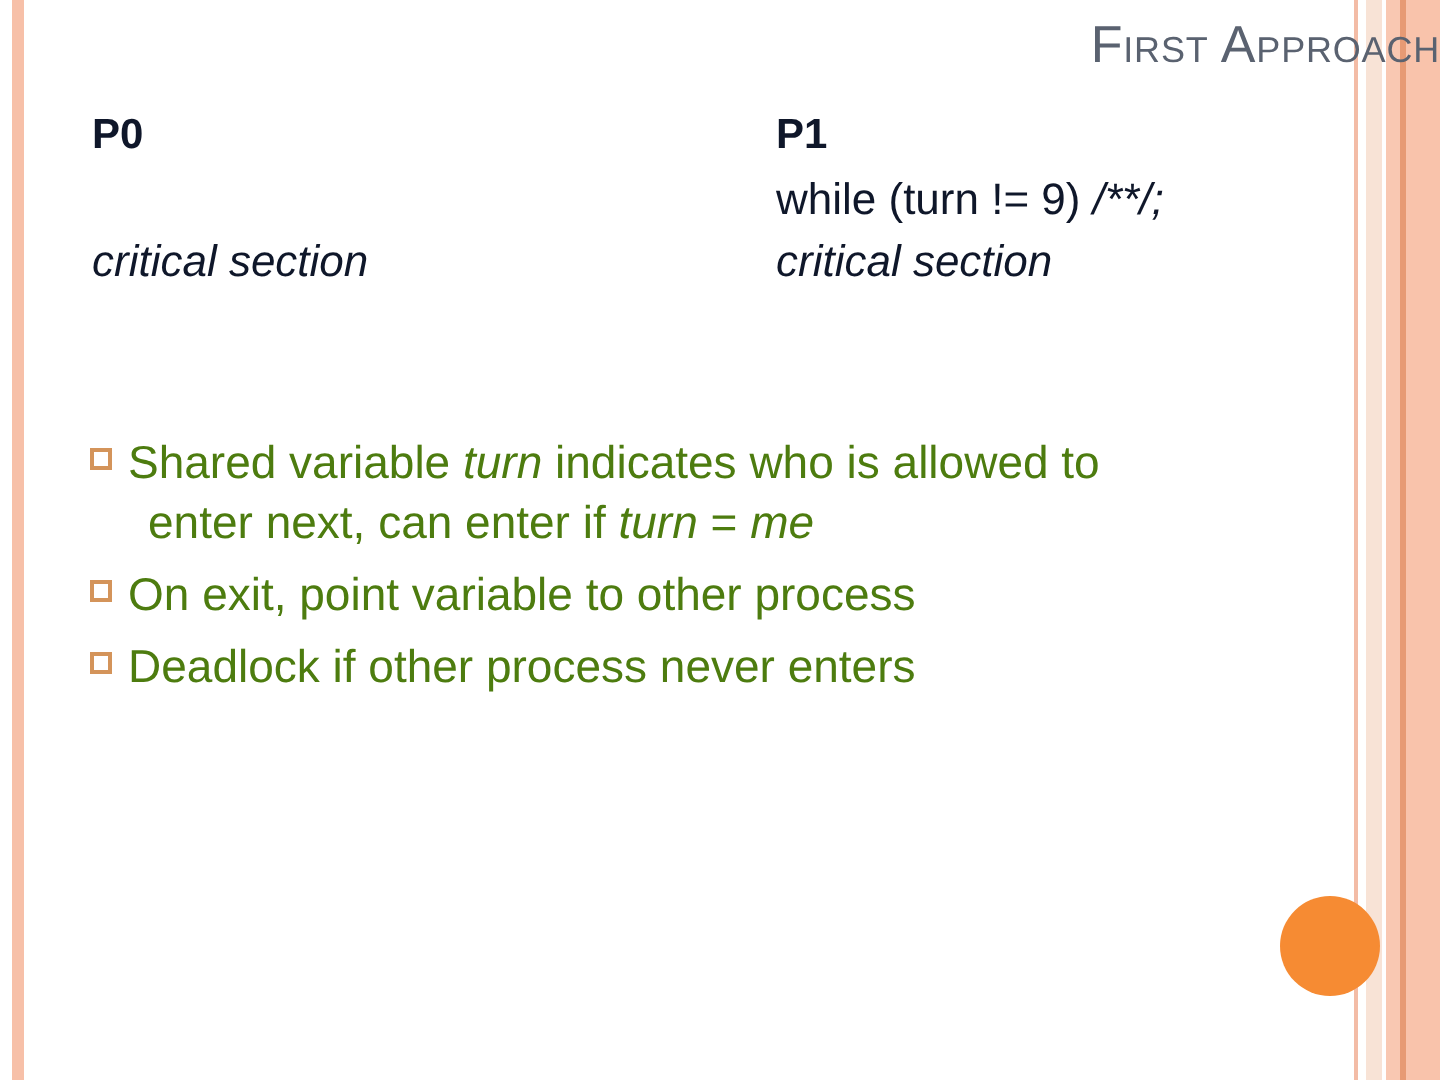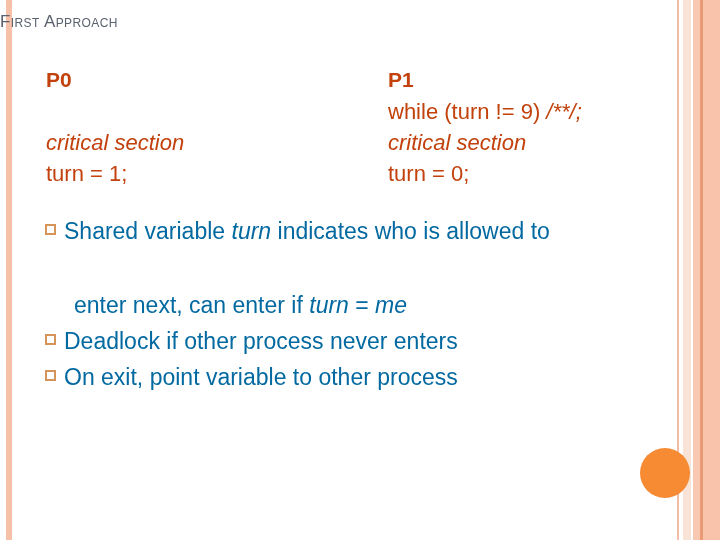--- a/index.html
+++ b/index.html
@@ -31,36 +31,36 @@
   .stripe-r3 { left: 693px; width: 7px;  background: #F9C8B2; }
   .stripe-r4 { left: 700px; width: 3px;  background: #E79A74; }
   .stripe-r5 { left: 703px; width: 17px; background: #F9C3AB; }
 
   
   #title {
     position: absolute;
     left: 0;
     top: 7px;
     width: 720px;
-    text-align: left;
+    text-align: right;
     color: #5A6270;
-    font-size: 17px;
+    font-size: 26px;
     font-variant: small-caps;
     letter-spacing: 0.4px;
     line-height: 30px;
     white-space: nowrap;
   }
 
   
   #code-block {
     position: absolute;
     left: 46px;
-    top: 68px;
+    top: 56px;
     width: 620px;
-    color: #c2410c;
+    color: #0f172a;
     font-size: 22px;
   }
   .code-row {
     position: relative;
     height: 31px;
     white-space: nowrap;
   }
   .col-p0 {
     position: absolute;
     left: 0;
@@ -73,42 +73,42 @@
   }
   .hdr { font-weight: bold; font-size: 21px; }
   .ital { font-style: italic; }
 
   
   #bullets {
     position: absolute;
     left: 44px;
     top: 216px;
     width: 630px;
-    color: #0369a1;
+    color: #4d7c0f;
     font-size: 23px;
     line-height: 30px;
   }
   .bullet-item {
     position: relative;
     padding-left: 20px;
     margin-bottom: 0;
   }
   .bullet-item + .bullet-item { margin-top: 6px; }
   .bullet-mark {
     position: absolute;
     left: 1px;
     top: 8px;
     width: 11px;
     height: 11px;
     box-sizing: border-box;
     border: 2px solid #D4945A;
     background: #ffffff;
   }
   .bullet-text { display: block; }
-  .bullet-text .cont { display: block; padding-left: 10px; margin-top: 44px; }
+  .bullet-text .cont { display: block; padding-left: 10px; }
 
   
   #orange-dot {
     position: absolute;
     left: 640px;
     top: 448px;
     width: 50px;
     height: 50px;
     border-radius: 50%;
     background: #F68B33;
@@ -138,41 +138,37 @@
 
     <div class="code-row">
       <span class="col-p1"><span>while (turn != 9) </span><span class="ital">/**/;</span></span>
     </div>
 
     <div class="code-row">
       <span class="col-p0 ital">critical section</span>
       <span class="col-p1 ital">critical section</span>
     </div>
 
-    <div class="code-row">
-      <span class="col-p0">turn = 1;</span>
-      <span class="col-p1">turn = 0;</span>
-    </div>
 
   </div>
 
   <div id="bullets">
 
     <div class="bullet-item">
       <span class="bullet-mark"></span>
       <span class="bullet-text"><span>Shared variable </span><span class="ital">turn</span><span> indicates who is allowed to</span><span class="cont"><span>enter next, can enter if </span><span class="ital">turn</span><span> = </span><span class="ital">me</span></span></span>
     </div>
 
     <div class="bullet-item">
       <span class="bullet-mark"></span>
-      <span class="bullet-text">Deadlock if other process never enters</span>
+      <span class="bullet-text">On exit, point variable to other process</span>
     </div>
 
     <div class="bullet-item">
       <span class="bullet-mark"></span>
-      <span class="bullet-text">On exit, point variable to other process</span>
+      <span class="bullet-text">Deadlock if other process never enters</span>
     </div>
 
   </div>
 
   <div id="orange-dot"></div>
 
 </div>
 
 </body></html>

